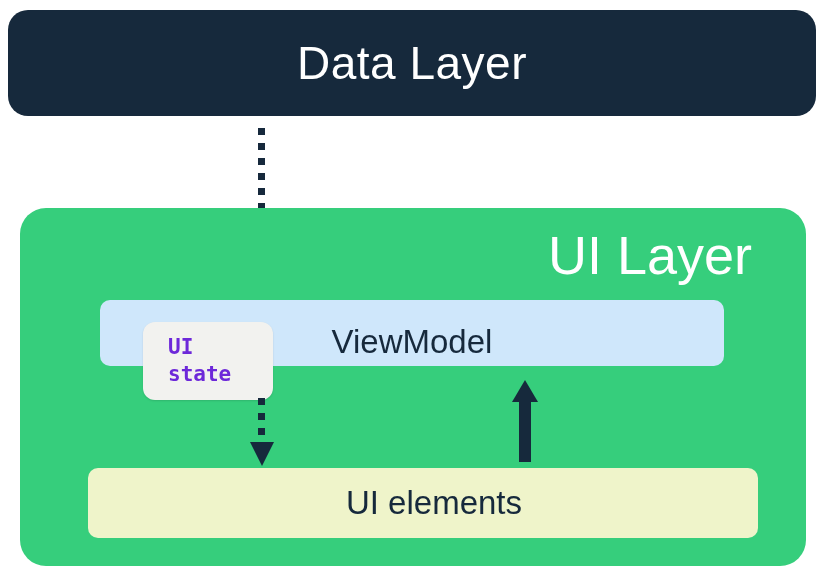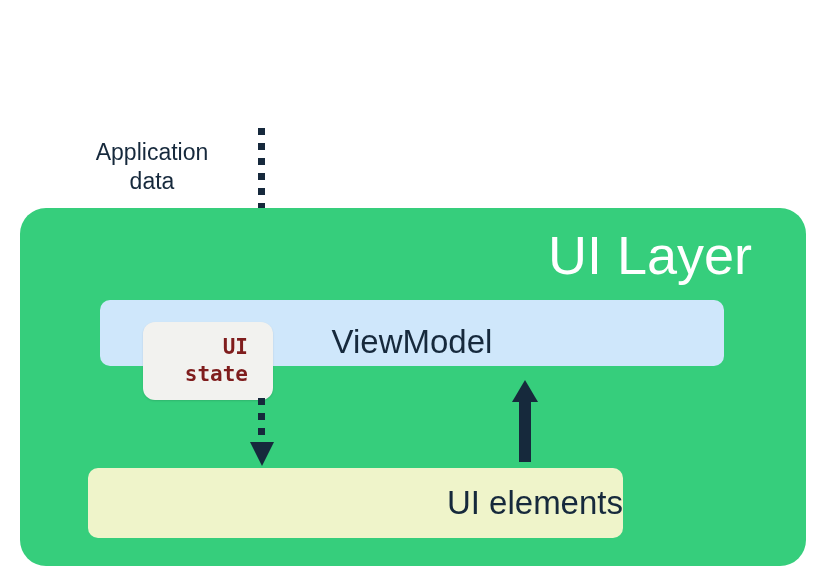--- a/index.html
+++ b/index.html
@@ -72,35 +72,35 @@
   .ui-state-box {
     left: 143px; top: 322px;
     width: 130px; height: 78px;
     background: #f2f2ef;
     border-radius: 12px;
     display: flex; align-items: center; justify-content: center;
     box-shadow: 0 1px 2px rgba(0,0,0,0.12);
   }
   .ui-state-label {
     width: 80px;
-    text-align: right;
-    color: #7f1d1d;
+    text-align: left;
+    color: #6d28d9;
     font-family: "DejaVu Sans Mono", monospace;
     font-weight: bold;
     font-size: 21px;
     line-height: 1.3;
   }
 
   
   .ui-elements-box {
     left: 88px; top: 468px;
-    width: 535px; height: 70px;
+    width: 648px; height: 70px;
     background: #eff4ca;
     border-radius: 10px;
-    display: flex; align-items: center; justify-content: flex-end;
+    display: flex; align-items: center; justify-content: center; padding-left: 22px;
   }
   .ui-elements-label {
     color: #16293c;
     font-size: 33px;
   }
 
   
   .dotted-line {
     width: 7px;
     background: repeating-linear-gradient(
@@ -138,22 +138,24 @@
     left: 567px; top: 406px;
     color: #16293c;
     font-size: 24px;
   }
 </style>
 </head>
 <body>
 
 <div class="canvas">
 
+  <div class="abs data-layer-box">
+    <span class="data-layer-label">Data Layer</span>
+  </div>
 
-  <div class="abs application-data-label">Application data</div>
 
   <div class="abs dotted-line dotted-line-1"></div>
   <div class="abs arrowhead-down arrowhead-1"></div>
 
   <div class="abs ui-layer-box"></div>
   <div class="abs ui-layer-label">UI Layer</div>
 
   <div class="abs viewmodel-box">
     <span class="viewmodel-label">ViewModel</span>
   </div>

